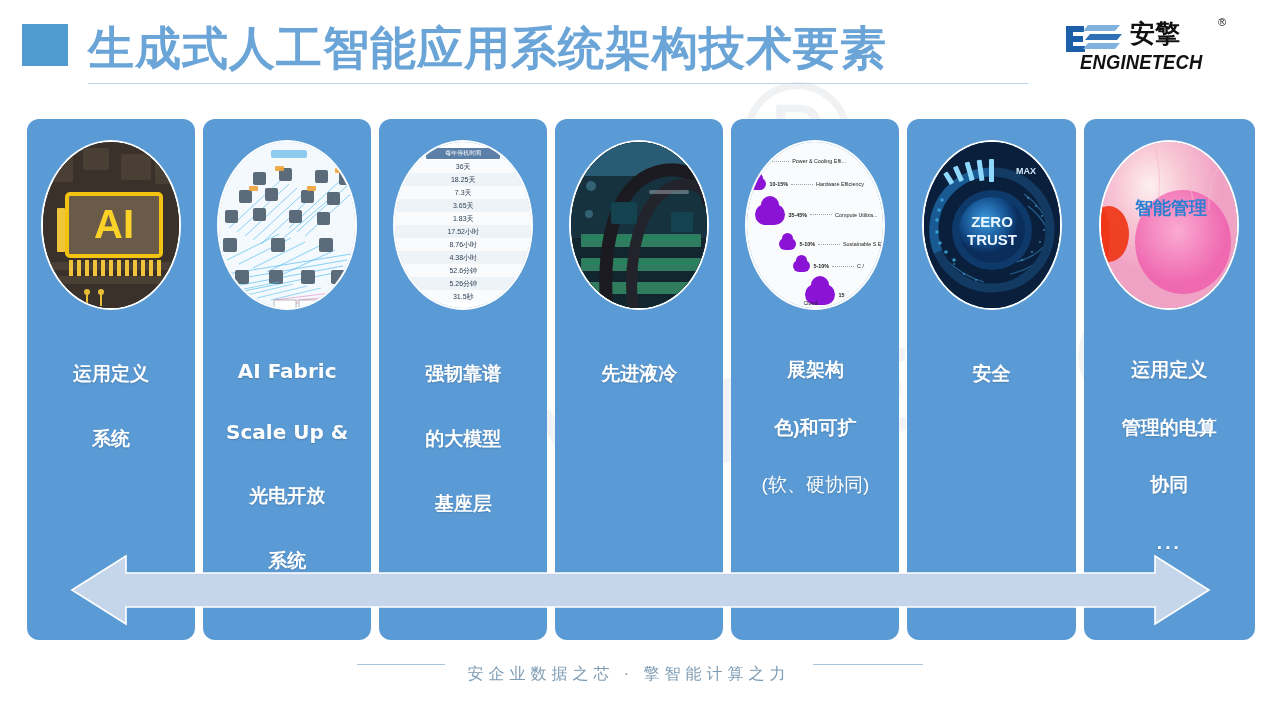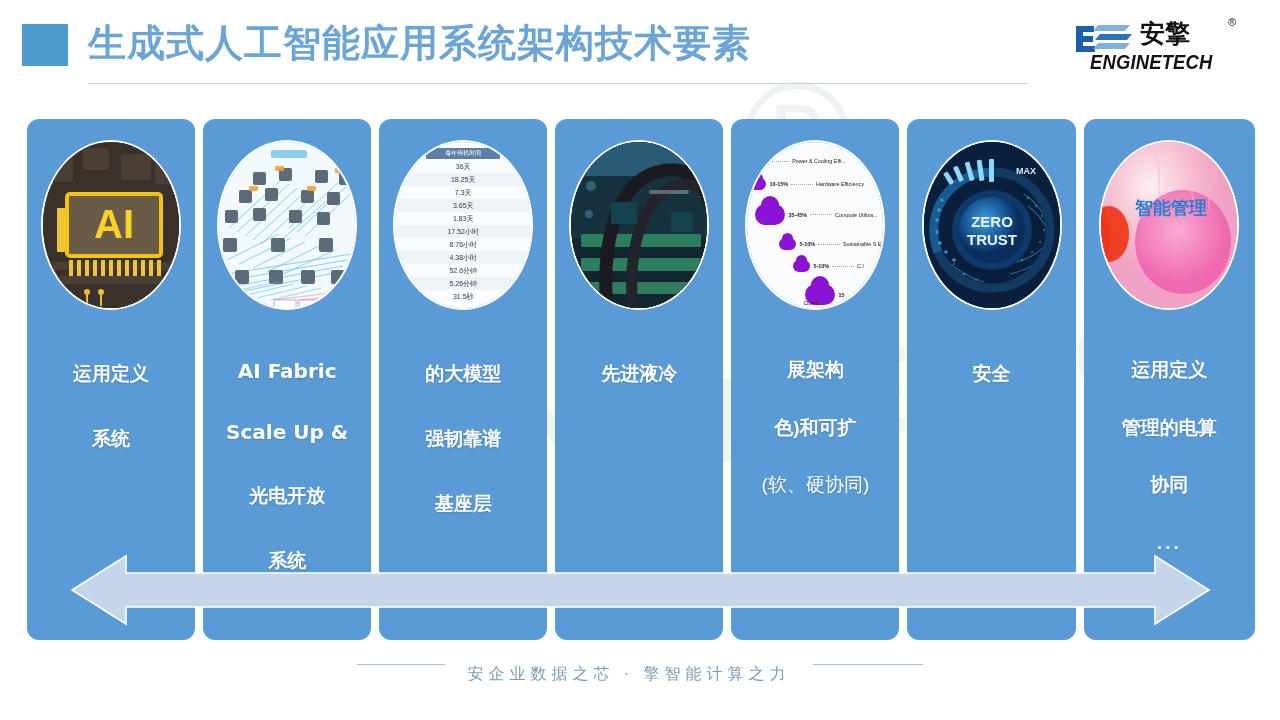--- a/index.html
+++ b/index.html
@@ -43,32 +43,32 @@
 
   
   .header { position: absolute; left: 0; top: 0; width: 1280px; height: 100px; z-index: 5; }
   .hdr-square {
     position: absolute; left: 22px; top: 24px;
     width: 46px; height: 42px;
     background: #4f9bd0;
   }
   .hdr-title {
     position: absolute; left: 88px; top: 18px;
-    font-size: 38px; font-weight: 700;
+    font-size: 46px; font-weight: 700;
     color: #6ba5d7;
     letter-spacing: 1px;
     white-space: nowrap;
   }
   .hdr-rule {
     position: absolute; left: 88px; top: 83px;
     width: 940px; height: 1px;
     background: #bcd4e9;
   }
   
-  .logo { position: absolute; right: 22px; top: 16px; width: 190px; height: 60px; }
+  .logo { position: absolute; right: 32px; top: 16px; width: 190px; height: 60px; }
   .logo-mark { position: absolute; left: 6px; top: 6px; width: 60px; height: 34px; }
   .logo-cn {
     position: absolute; left: 72px; top: 1px;
     font-size: 25px; font-weight: 700; color: #111;
     letter-spacing: 0px; white-space: nowrap;
   }
   .logo-reg {
     position: absolute; left: 160px; top: 0px;
     font-size: 11px; color: #111;
   }
@@ -329,22 +329,22 @@
             <div class="row">17.52小时</div>
             <div class="row">8.76小时</div>
             <div class="row">4.38小时</div>
             <div class="row">52.6分钟</div>
             <div class="row">5.26分钟</div>
             <div class="row">31.5秒</div>
           </div>
         </div>
       </div>
       <div class="card-label">
+        <span class="ln">强韧靠谱</span>
         <span class="ln">的大模型</span>
-        <span class="ln">强韧靠谱</span>
         <span class="ln">基座层</span>
       </div>
     </div>
 
     <div class="card">
       <div class="thumb">
         <div class="inner art-cool">
           <svg viewBox="0 0 140 170" width="140" height="170">
             <rect width="140" height="170" fill="#16323e"></rect>
             <rect x="0" y="0" width="140" height="34" fill="#2a5b74"></rect>

